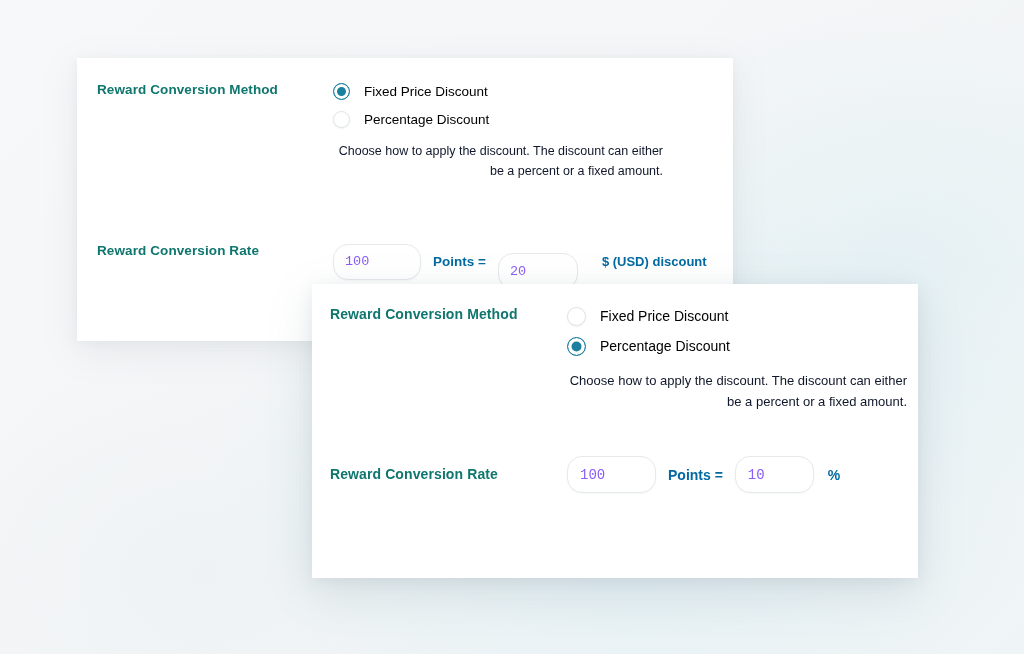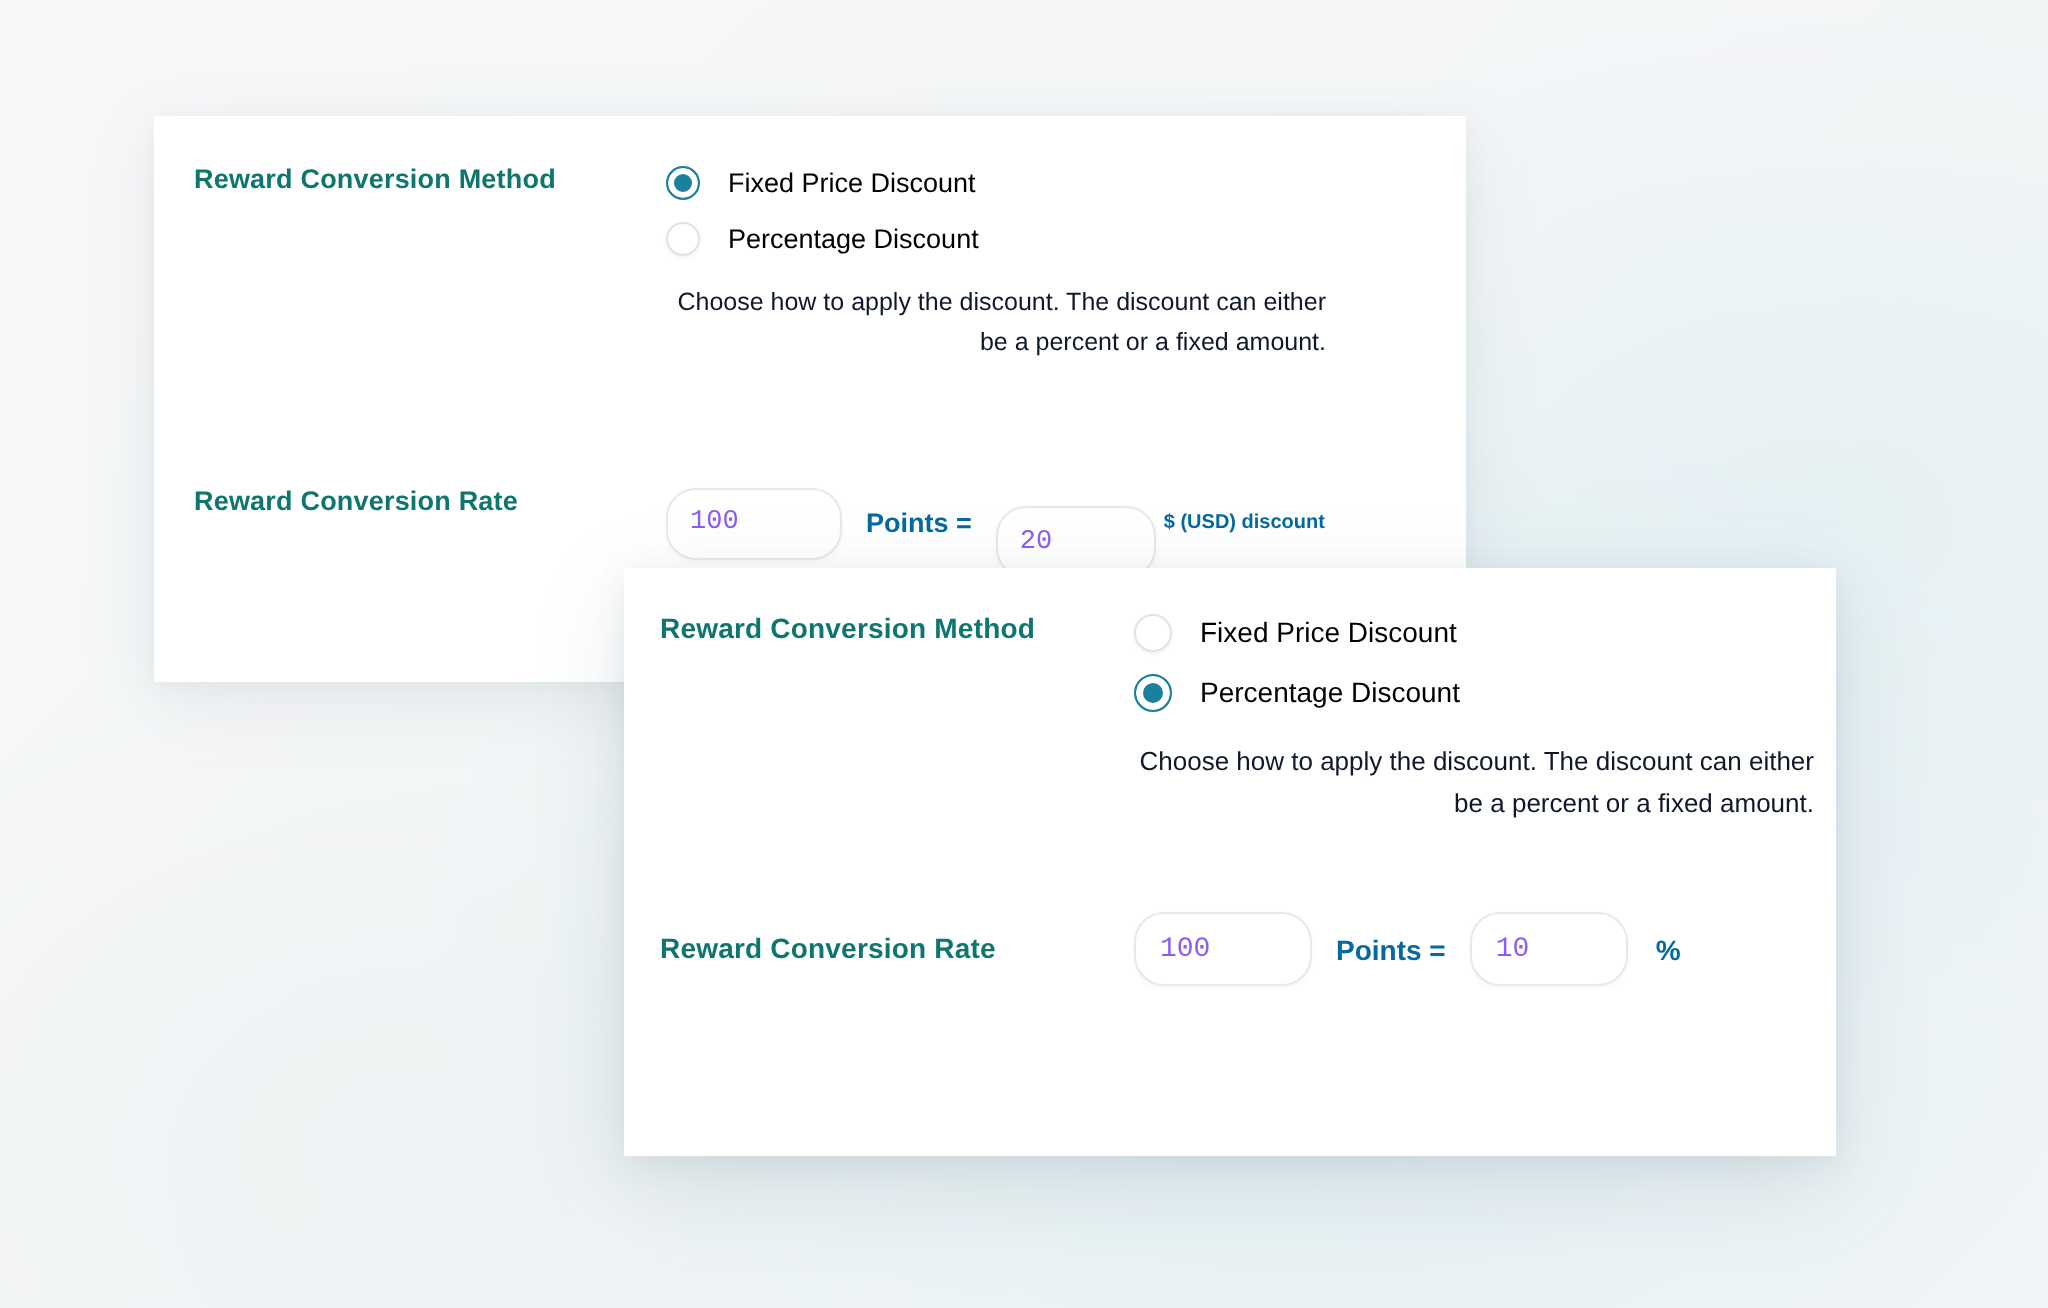--- a/index.html
+++ b/index.html
@@ -140,21 +140,21 @@
   #panel-back .radio-dot.checked { box-shadow: inset 0 0 0 3px #ffffff; }
   #panel-back .radio-label { font-size: 13.5px; margin-left: 14px; }
   #panel-back .helper-text { font-size: 12.5px; line-height: 20px; margin-top: 5px; max-width: 330px; }
 
   #row-rate-back { left: 20px; top: 176px; }
   #row-rate-back .field-label { width: 236px; font-size: 13.5px; line-height: 18px; padding-top: 8px; }
   #panel-back .num-input { height: 36px; font-size: 13.5px; padding: 0 11px; }
   #panel-back #input-points-back { width: 88px; }
   #panel-back #input-value-back { width: 80px; margin-top: 19px; }
   #panel-back .rate-sep { font-size: 13.5px; margin: 0 12px; }
-  #panel-back .rate-suffix { font-size: 10px; margin-left: 4px; }
+  #panel-back .rate-suffix { font-size: 13px; margin-left: 24px; }
 
   
   #row-method-front { left: 18px; top: 20px; }
   #row-method-front .field-label { width: 237px; font-size: 14px; line-height: 19px; padding-top: 1px; }
   #panel-front .radio-row { height: 24px; margin-bottom: 6px; }
   #panel-front .radio-dot { width: 19px; height: 19px; }
   #panel-front .radio-dot.checked { box-shadow: inset 0 0 0 3.5px #ffffff; }
   #panel-front .radio-label { font-size: 14px; margin-left: 14px; }
   #panel-front .helper-text { font-size: 13px; line-height: 21px; margin-top: 6px; max-width: 340px; }
 

